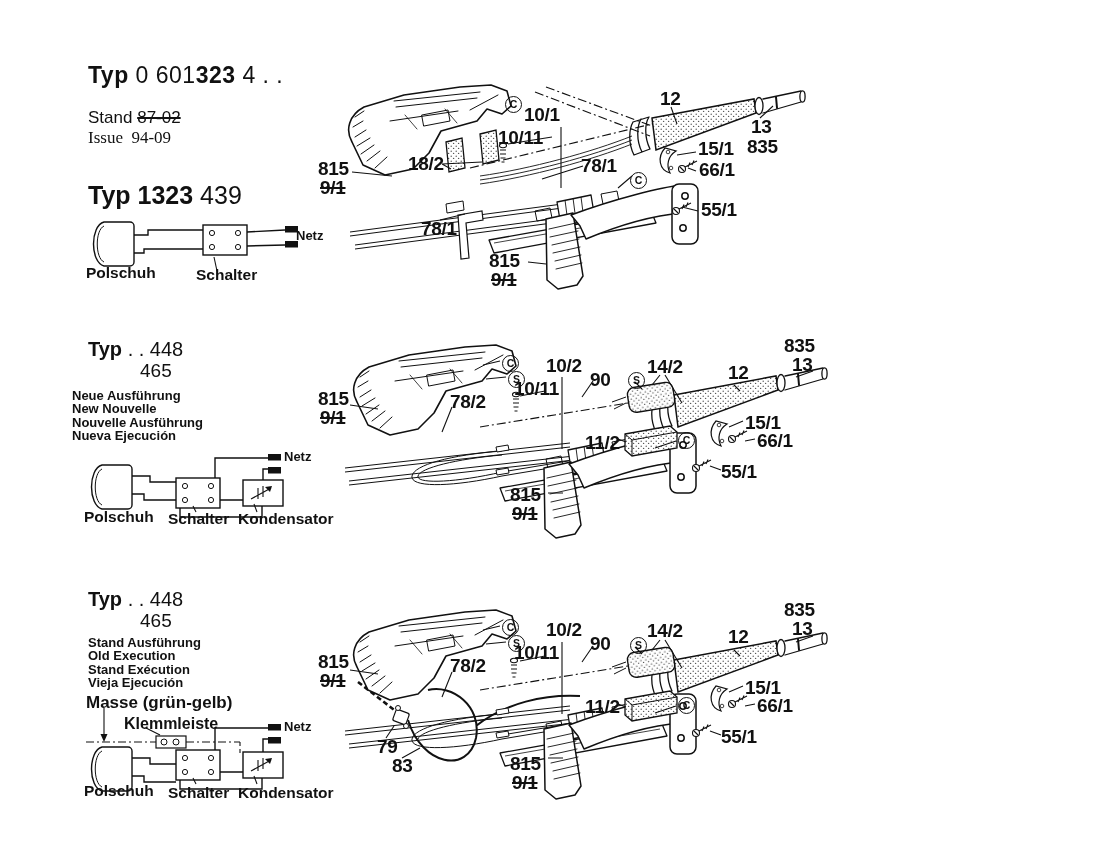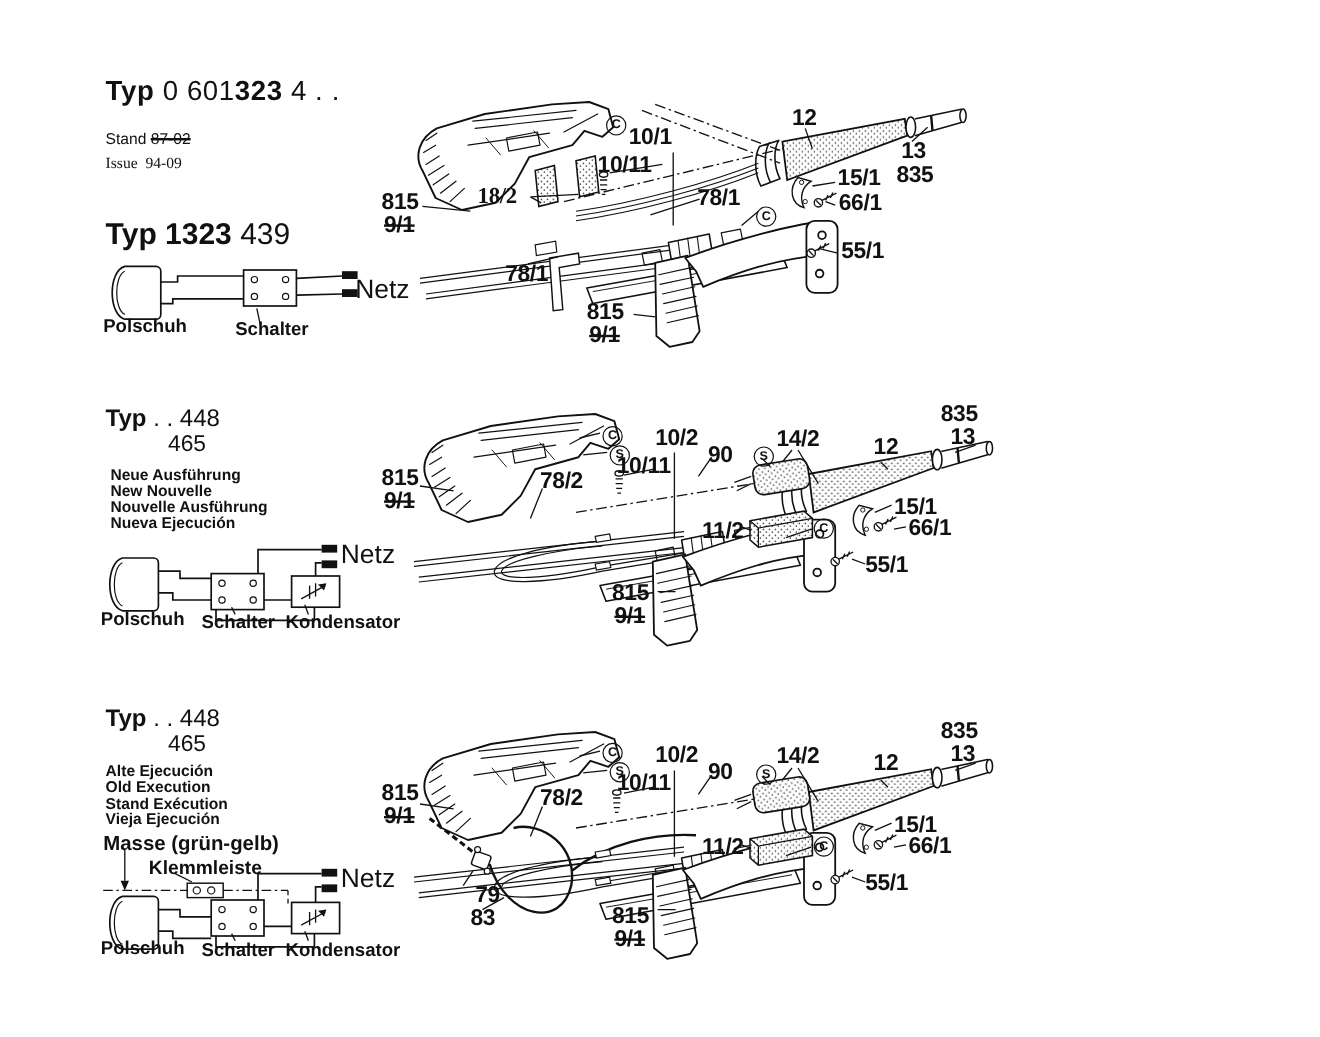--- a/index.html
+++ b/index.html
@@ -1,28 +1,28 @@
 <!DOCTYPE html>
 <html><head>
 <meta charset="utf-8">
 <style>
   html,body{margin:0;padding:0;background:#fff;}
   .page{position:relative;width:1100px;height:864px;background:#fff;color:#111;
         font-family:"Liberation Sans","DejaVu Sans",sans-serif;overflow:hidden;}
   .abs{position:absolute;white-space:nowrap;}
   .title{font-size:23px;letter-spacing:.5px;}
   .b{font-weight:bold;}
-  .meta{font-size:13px;}
+  .meta{font-size:17px;}
   .struck{text-decoration:line-through;text-decoration-thickness:1.8px;}
   .variant1{font-size:25px;}
   .variant2{font-size:20px;}
   .v2line2{font-size:19px;}
   .exec{font-size:13px;font-weight:bold;line-height:13.4px;}
   .plabel{font-size:19px;font-weight:bold;letter-spacing:-0.3px;}
-  .netz{font-size:22px;font-weight:normal;}
+  .netz{font-size:13px;font-weight:bold;}
   .complabel{font-size:15.5px;font-weight:bold;}
   .masse{font-size:17px;font-weight:bold;}
   .klemm{font-size:16px;font-weight:bold;}
   .cmark{width:15px;height:15px;border:1.6px solid #111;border-radius:50%;
          font-size:10.5px;font-weight:bold;display:flex;align-items:center;
          justify-content:center;line-height:1;}
   .footer{font-size:15px;line-height:15.6px;}
   svg.draw{position:absolute;overflow:visible;}
   .ldr{stroke:#111;stroke-width:1.1;fill:none;}
   .wire{stroke:#111;stroke-width:1.4;fill:none;}
@@ -155,36 +155,36 @@
 </svg>
 
 <div class="abs plabel" style="left:660px;top:88px;">12</div>
 <div class="abs plabel" style="left:751px;top:116px;">13</div>
 <div class="abs plabel" style="left:747px;top:136px;">835</div>
 <div class="abs plabel" style="left:524px;top:104px;">10/1</div>
 <div class="abs plabel" style="left:498px;top:127px;">10/11</div>
 <div class="abs plabel" style="left:581px;top:155px;">78/1</div>
 <div class="abs plabel" style="left:318px;top:158px;">815</div>
 <div class="abs plabel struck" style="left:320px;top:177px;">9/1</div>
-<div class="abs plabel" style="left:398px;top:153px;font-family:Liberation Serif, serif;">18/2</div>
+<div class="abs plabel" style="left:408px;top:153px;">18/2</div>
 <div class="abs plabel" style="left:421px;top:218px;">78/1</div>
 <div class="abs plabel" style="left:698px;top:138px;">15/1</div>
 <div class="abs plabel" style="left:699px;top:159px;">66/1</div>
 <div class="abs plabel" style="left:701px;top:199px;">55/1</div>
 <div class="abs plabel" style="left:489px;top:250px;">815</div>
 <div class="abs plabel struck" style="left:491px;top:269px;">9/1</div>
 <div class="abs cmark" style="left:505px;top:96px;">C</div>
 <div class="abs cmark" style="left:630px;top:172px;">C</div>
 
 <div class="abs variant2" style="left:88px;top:338px;">
   <span class="b">Typ</span>
   <span>. . 448</span>
 </div>
 <div class="abs v2line2" style="left:140px;top:360px;">465</div>
-<div class="abs exec" style="left:92px;top:389px;">
+<div class="abs exec" style="left:72px;top:389px;">
   <div>Neue Ausführung</div>
   <div>New Nouvelle</div>
   <div>Nouvelle Ausführung</div>
   <div>Nueva Ejecución</div>
 </div>
 
 <svg class="draw" style="left:80px;top:438px;" width="262" height="95" viewBox="0 0 262 95">
   <use href="#p-coil" x="6" y="26"></use>
   <path class="wire" d="M52,38 h18 v6 h26 M52,56 h12 v6 h32 M135,44 V20 h53 M140,62 h23 M183,42 V31 h5 M100,70 v9 h82 v-16"></path>
   <use href="#p-switchbox" x="96" y="40"></use>
@@ -240,21 +240,21 @@
 <div class="abs cmark" style="left:508px;top:371px;">S</div>
 <div class="abs cmark" style="left:628px;top:372px;">S</div>
 <div class="abs cmark" style="left:678px;top:432px;">C</div>
 
 <div class="abs variant2" style="left:88px;top:588px;">
   <span class="b">Typ</span>
   <span>. . 448</span>
 </div>
 <div class="abs v2line2" style="left:140px;top:610px;">465</div>
 <div class="abs exec" style="left:88px;top:636px;">
-  <div>Alte Ejecución</div>
+  <div>Stand Ausführung</div>
   <div>Old Execution</div>
   <div>Stand Exécution</div>
   <div>Vieja Ejecución</div>
 </div>
 <div class="abs masse" style="left:86px;top:693px;">Masse (grün-gelb)</div>
 <div class="abs klemm" style="left:124px;top:715px;">Klemmleiste</div>
 
 <svg class="draw" style="left:80px;top:688px;" width="262" height="120" viewBox="0 0 262 120">
   <path class="ldr" d="M6,54 H76 M106,54 H160" stroke-dasharray="8 3 2 3"></path>
   <path class="ldr" d="M160,54 V66" stroke-dasharray="4 3"></path>
@@ -313,21 +313,21 @@
 <div class="abs plabel" style="left:546px;top:619px;">10/2</div>
 <div class="abs plabel" style="left:590px;top:633px;">90</div>
 <div class="abs plabel" style="left:647px;top:620px;">14/2</div>
 <div class="abs plabel" style="left:728px;top:626px;">12</div>
 <div class="abs plabel" style="left:784px;top:599px;">835</div>
 <div class="abs plabel" style="left:792px;top:618px;">13</div>
 <div class="abs plabel" style="left:745px;top:677px;">15/1</div>
 <div class="abs plabel" style="left:757px;top:695px;">66/1</div>
 <div class="abs plabel" style="left:585px;top:696px;">11/2</div>
 <div class="abs plabel" style="left:721px;top:726px;">55/1</div>
-<div class="abs plabel" style="left:396px;top:736px;">79</div>
+<div class="abs plabel" style="left:377px;top:736px;">79</div>
 <div class="abs plabel" style="left:392px;top:755px;">83</div>
 <div class="abs plabel" style="left:510px;top:753px;">815</div>
 <div class="abs plabel struck" style="left:512px;top:772px;">9/1</div>
 <div class="abs cmark" style="left:502px;top:619px;">C</div>
 <div class="abs cmark" style="left:508px;top:635px;">S</div>
 <div class="abs cmark" style="left:630px;top:637px;">S</div>
 <div class="abs cmark" style="left:678px;top:697px;">C</div>
 
 
 </div>

